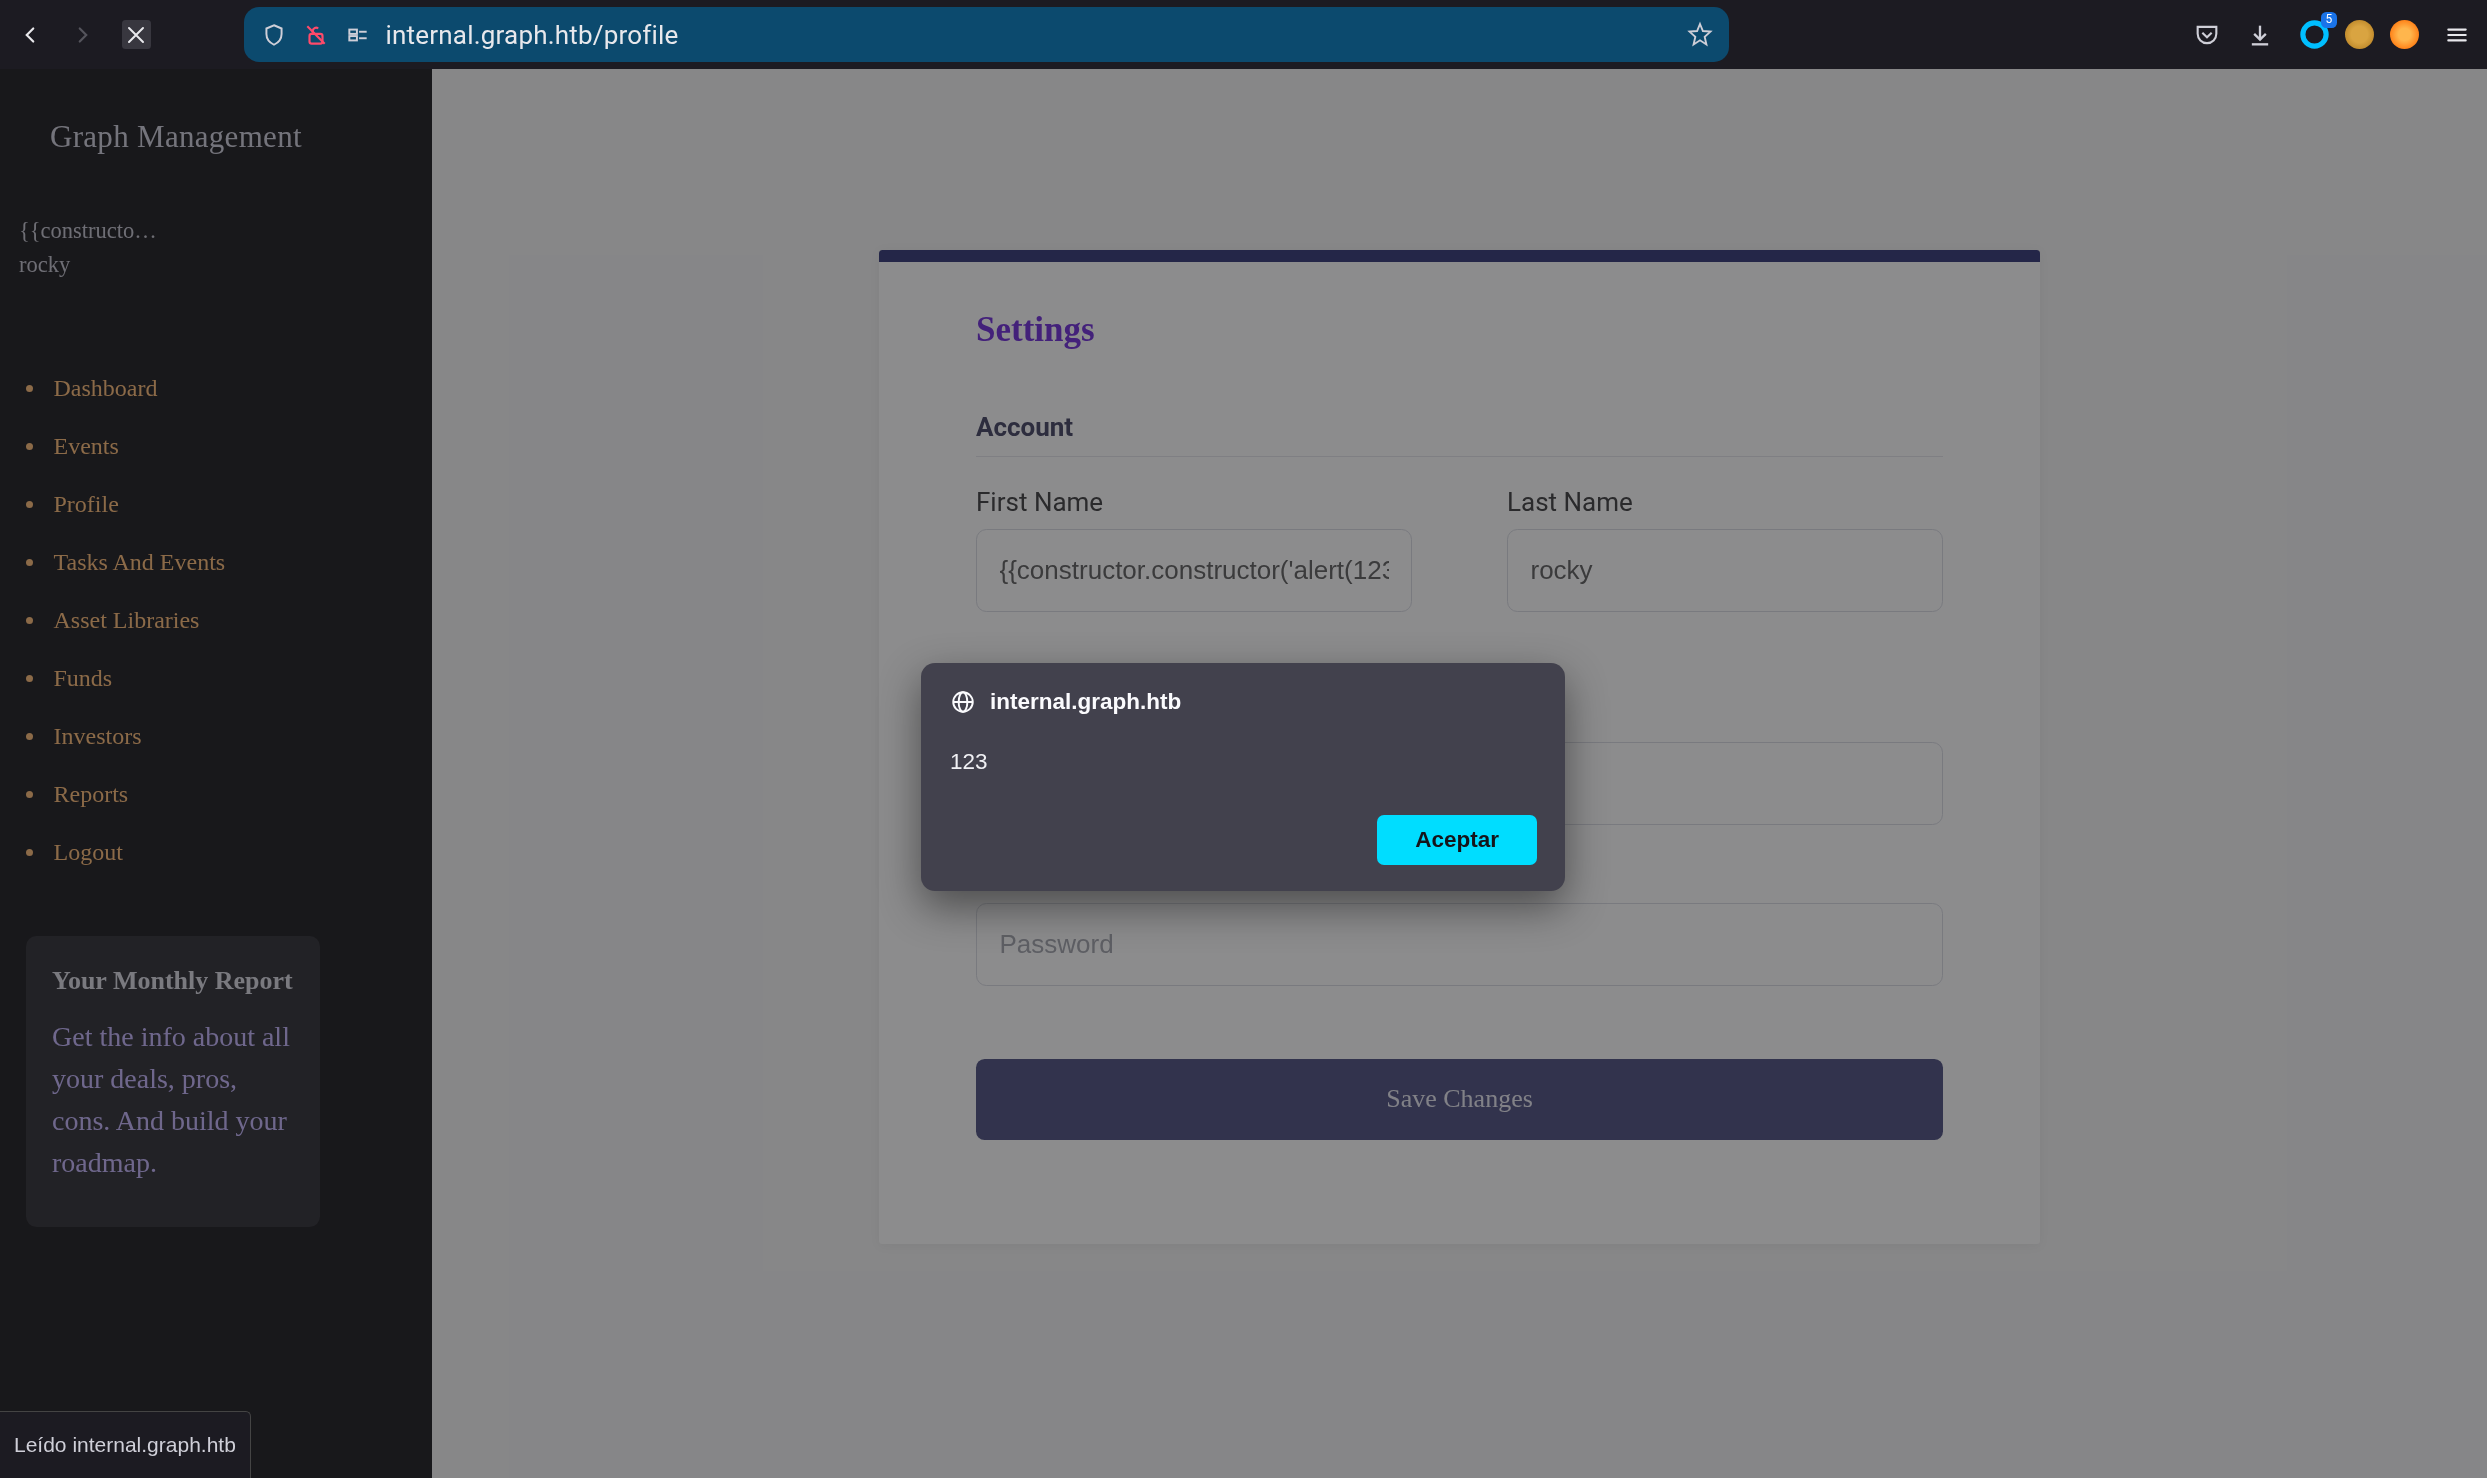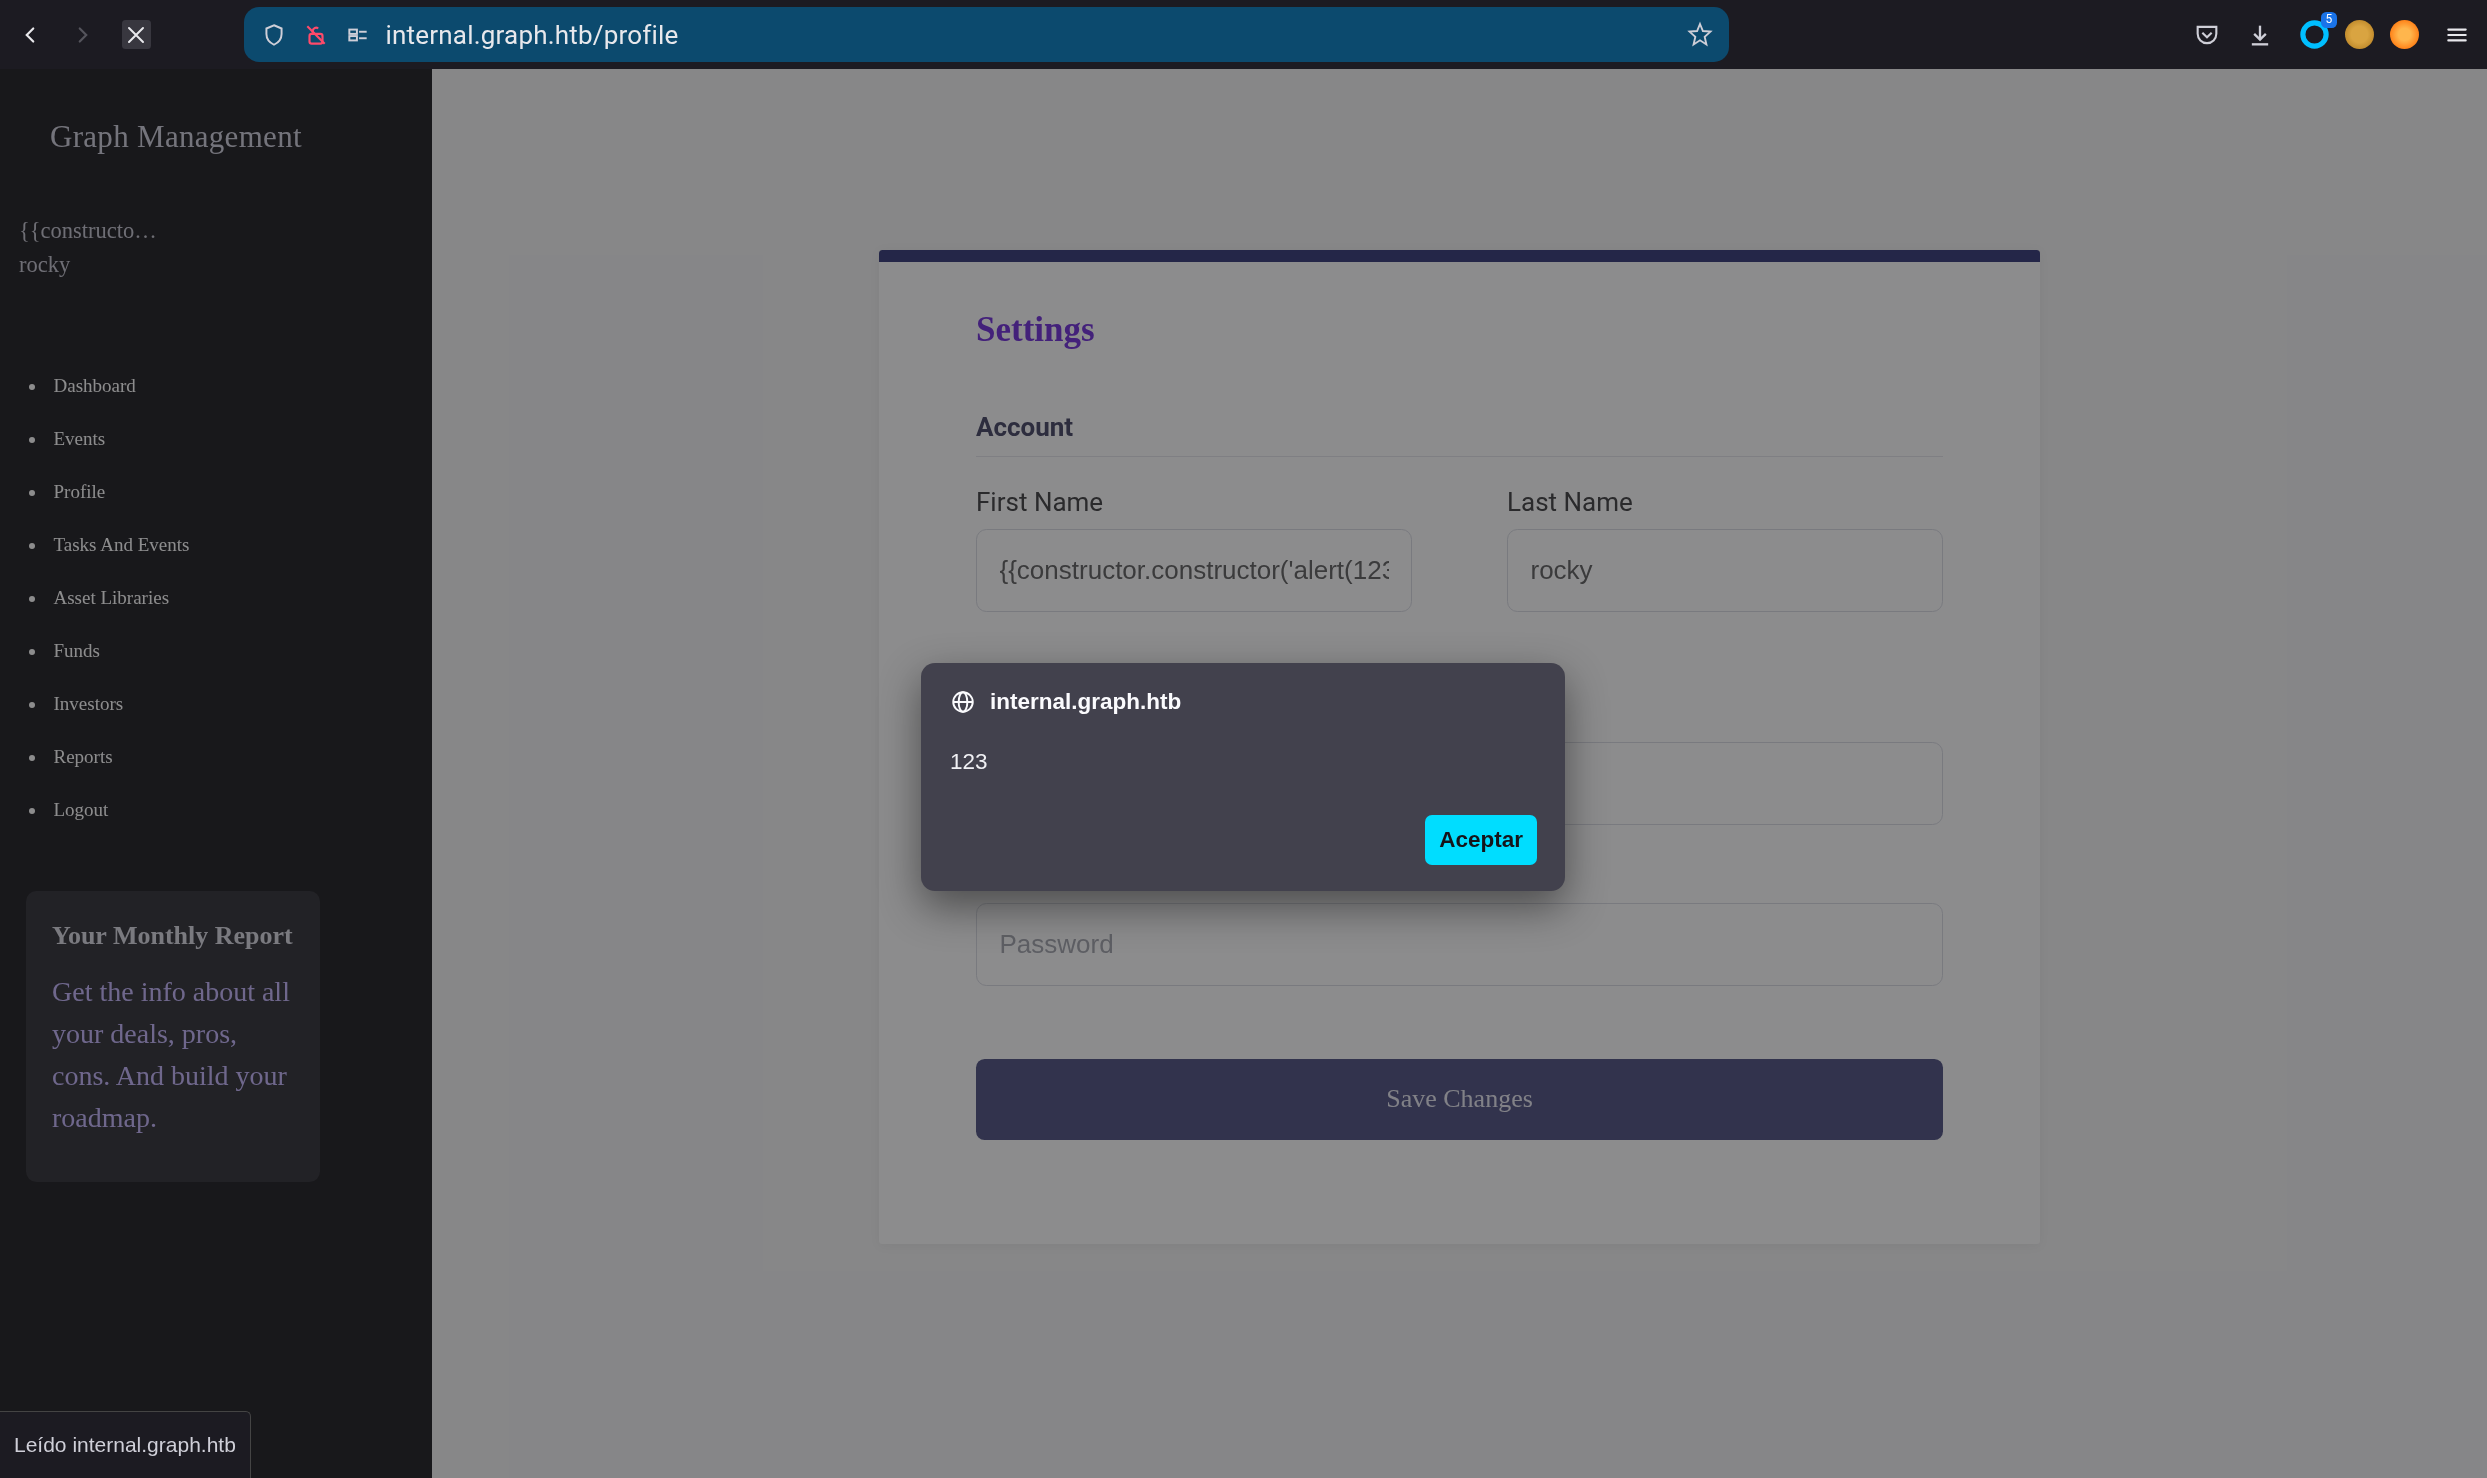--- a/index.html
+++ b/index.html
@@ -62,21 +62,21 @@
       background: #17161a;
       color: #d5d5de;
       padding: 50px 50px 33px 50px;
       display: flex;
       flex-direction: column;
       font-family: Georgia, "Times New Roman", serif;
     }
     .brand { font-size: 31px; color: #cfcfdc; letter-spacing: 0.3px; margin-bottom: 59px; }
     .user-blurb { font-size: 22.5px; line-height: 1.5; color: #c3c3cf; margin-bottom: 78px; margin-left: -31px; }
     .nav-list { list-style: disc; margin-left: -3.5px; }
-    .nav-list li { font-size: 19px; color: #ffffff; padding: 15.5px 0 15.5px 7px; cursor: pointer; }
+    .nav-list li { font-size: 24px; color: #fdba74; padding: 15.5px 0 15.5px 7px; cursor: pointer; }
     .promo {
       margin-top: 54px;
       margin-left: -24px;
       background: #2a2a30;
       border-radius: 10.4px;
       padding: 28px 26px 43px 26px;
       width: 294px;
     }
     .promo-title { font-size: 26px; font-weight: 700; color: #dadae3; line-height: 1.3; margin-bottom: 19px; }
     .promo-desc { font-size: 28px; color: #c4b5fd; line-height: 1.5; }
@@ -139,21 +139,21 @@
     }
     .alert-header { display: flex; align-items: flex-start; gap: 14px; margin-bottom: 31px; }
     .alert-origin { font-size: 22.5px; font-weight: 700; color: #fbfbfe; }
     .alert-msg { font-size: 22.5px; color: #f0f0f4; margin-bottom: 40px; }
     .alert-actions { display: flex; justify-content: flex-end; }
     .alert-accept {
       background: #00ddff;
       color: #15141a;
       border: none;
       border-radius: 7px;
-      padding: 12px 14px;
+      padding: 12px 38px;
       font-size: 22.5px;
       font-weight: 600;
       cursor: pointer;
     }
 
     
     .status-bar {
       position: absolute;
       left: 0;
       bottom: 0;

